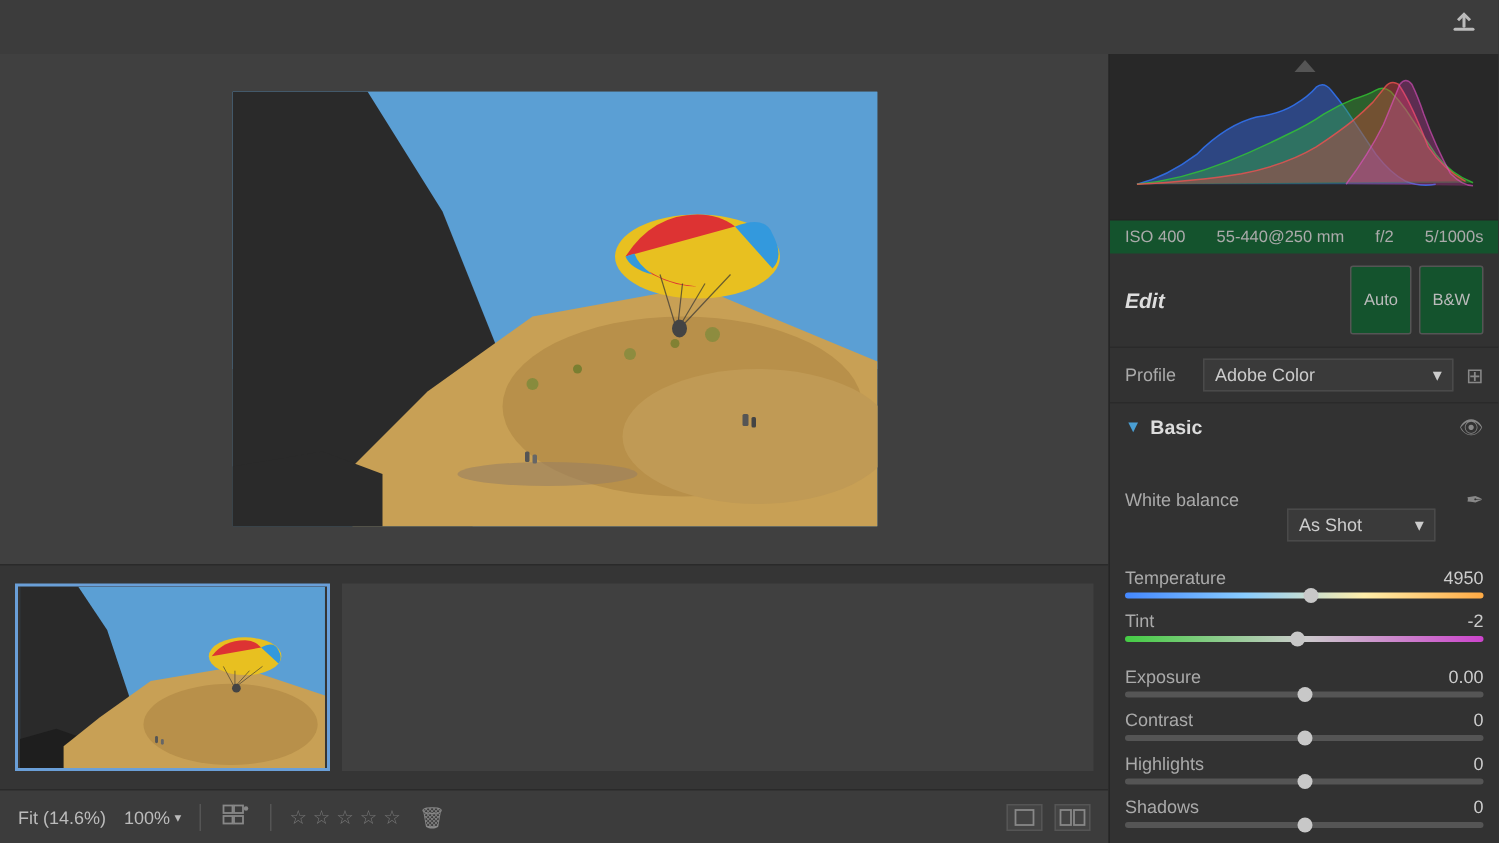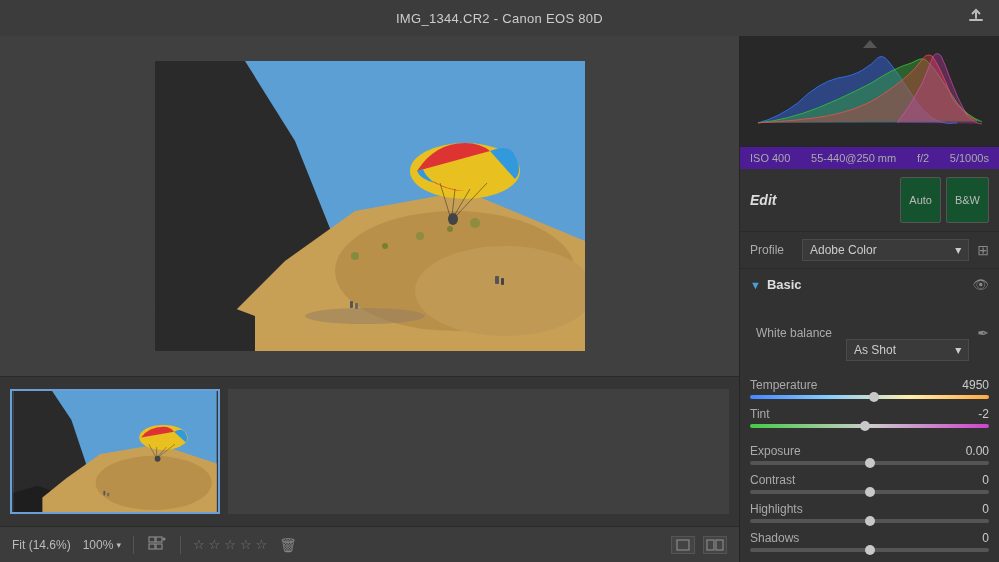--- a/index.html
+++ b/index.html
@@ -194,21 +194,21 @@
       transform: translateX(-50%);
       width: 0;
       height: 0;
       border-left: 7px solid transparent;
       border-right: 7px solid transparent;
       border-bottom: 8px solid #555;
     }
 
     
     .meta-info {
-      background: #4c1d95;
+      background: #14532d;
       padding: 5px 10px;
       display: flex;
       align-items: center;
       justify-content: space-between;
       font-size: 11px;
       color: #aaa;
       flex-shrink: 0;
       border-top: 1px solid #252525;
     }
 
@@ -297,23 +297,22 @@
       color: #888;
       font-size: 13px;
       cursor: pointer;
     }
 
     
     .wb-row {
       padding: 5px 10px;
       display: flex;
       align-items: center;
-      gap: 8px;
-      flex-shrink: 0;
-      text-align: center;
+      gap: 20px;
+      flex-shrink: 0;
     }
     .wb-label {
       color: #aaa;
       font-size: 12px;
       width: 88px;
       flex-shrink: 0;
     }
     .wb-select {
       flex: 1;
       display: flex;
@@ -403,21 +402,20 @@
     }
     svg.thumb-svg {
       width: 100%;
       height: 100%;
     }
   </style>
 </head>
 <body>
 
 <div class="top-bar">
-  <span class="top-bar-title">IMG_1344.CR2  -  Canon EOS 80D</span>
   <span class="top-bar-export">
     <svg width="18" height="18" viewBox="0 0 18 18" fill="none">
       <rect x="2" y="12" width="14" height="2" rx="1" fill="#bbb"></rect>
       <rect x="8" y="3" width="2" height="9" rx="1" fill="#bbb"></rect>
       <polyline points="5,7 9,3 13,7" fill="none" stroke="#bbb" stroke-width="2"></polyline>
     </svg>
   </span>
 </div>
 
 <div class="main-content">

